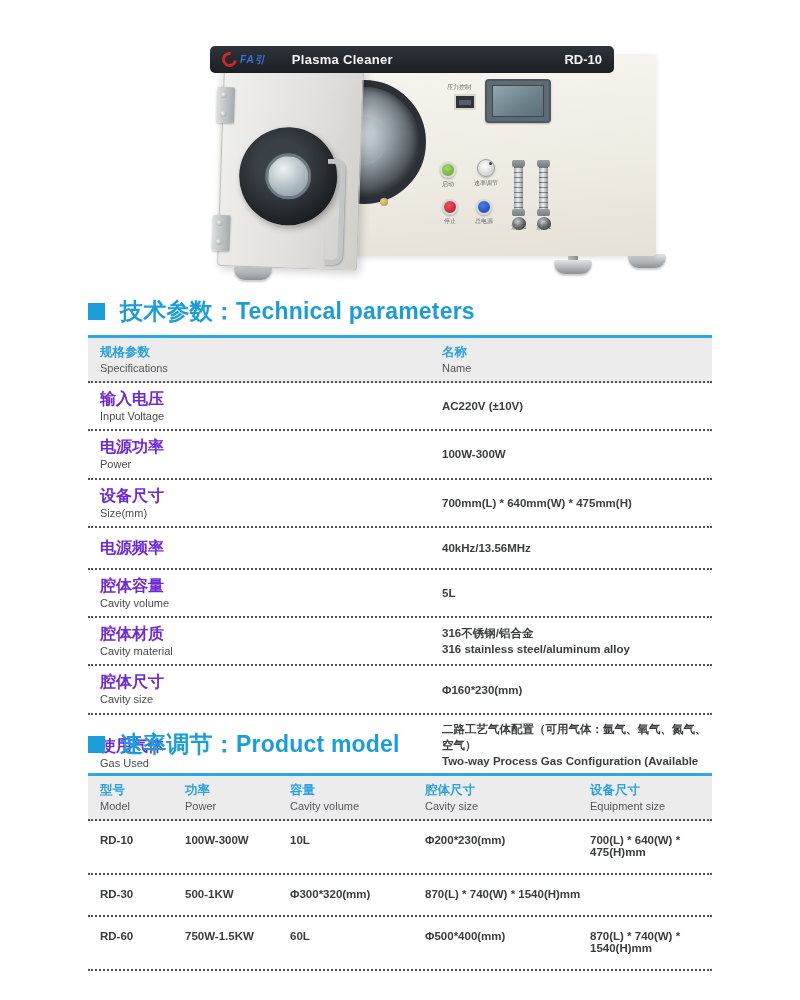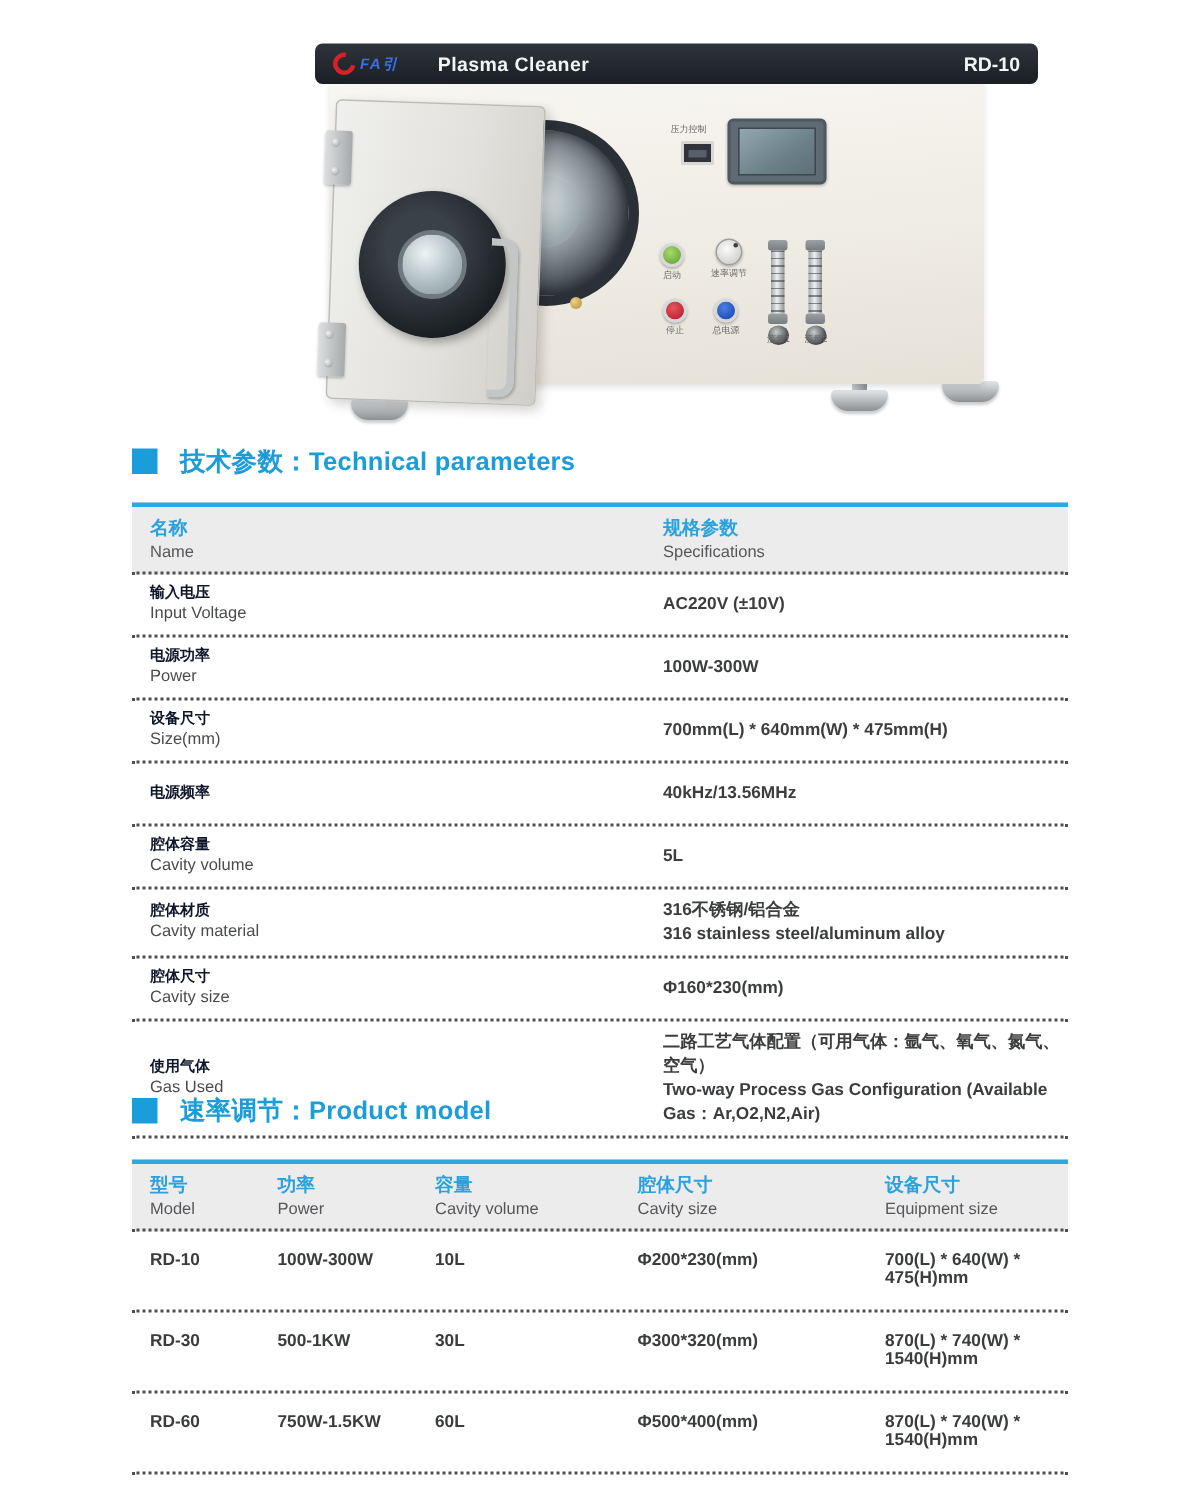--- a/index.html
+++ b/index.html
@@ -10,21 +10,21 @@
 
   
   .photo{position:absolute;left:190px;top:18px;width:478px;height:276px;}
   .photo *{position:absolute;box-sizing:border-box;}
   .m-body{
     left:30px;top:36px;width:436px;height:202px;z-index:1;
     background:linear-gradient(175deg,#f8f6f1 0%,#efece4 55%,#e5e1d7 100%);
     border-radius:2px 2px 4px 4px;box-shadow:0 2px 5px rgba(0,0,0,.12);
   }
   .m-bar{
-    left:20px;top:11px;width:482px;height:27px;z-index:5;
+    left:20px;top:28px;width:404px;height:27px;z-index:5;
     background:linear-gradient(#2e343b,#1b1f24);border-radius:5px;
     display:flex;align-items:center;padding:0 12px;
   }
   .m-bar > *{position:static;}
   .logo-swoosh{
     width:15px;height:15px;border-radius:50%;
     border:3px solid #d5222a;border-right-color:transparent;
     transform:rotate(-35deg);flex:0 0 auto;
   }
   .logo-text{color:#3d6fe0;font-size:10px;font-weight:700;font-style:italic;margin-left:3px;letter-spacing:1px;}
@@ -104,35 +104,35 @@
   .foot .stem{left:14px;top:0;width:10px;height:9px;background:linear-gradient(90deg,#c9cccd,#8f9396);}
   .foot .base{left:0;top:8px;width:38px;height:14px;
     background:linear-gradient(#e4e6e7,#8c9093);
     border-radius:4px 4px 16px 16px;box-shadow:0 2px 2px rgba(0,0,0,.2);}
   .foot-a{left:44px;top:240px;z-index:2;} .foot-b{left:364px;top:234px;} .foot-c{left:438px;top:228px;}
 
   
   .section-header{position:absolute;left:88px;display:flex;align-items:center;gap:15px;}
   .sec1{top:296px;} .sec2{top:729px;}
   .sq{width:17px;height:17px;background:#1b9dd9;flex:0 0 auto;}
-  .section-title{color:#1b9dd9;font-size:17px;font-weight:600;letter-spacing:.2px;}
+  .section-title{color:#1b9dd9;font-size:23px;font-weight:600;letter-spacing:.2px;}
 
   
   .tbl{position:absolute;left:88px;width:624px;}
   .tech-tbl{top:335px;} .model-tbl{top:773px;}
   .t-head{border-top:3px solid #2ba9e0;background:#ececec;
     border-bottom:2px dotted #4f4f51;padding:7px 0 6px 12px;}
   .g2{display:grid;grid-template-columns:342px 1fr;}
   .g5{display:grid;grid-template-columns:85px 105px 135px 165px 1fr;}
   .zh{font-size:12.5px;font-weight:700;line-height:1.25;}
   .en{font-size:11px;font-weight:400;line-height:1.3;color:#4a4b4d;}
   .t-head .zh{color:#2ba2de;}
   .t-head .en{color:#55565a;}
   .t-row{border-bottom:2px dotted #4f4f51;padding:6px 0 6px 12px;align-items:center;min-height:28px;}
-  .t-row .zh{color:#0f172a;font-size:10px;}
+  .t-row .zh{color:#6d28d9;font-size:16px;}
   .spec{font-size:11.5px;font-weight:700;color:#3c3d3f;line-height:1.4;align-self:center;}
   .m-row{border-bottom:2px dotted #4f4f51;padding:13px 0 15px 12px;
     font-size:11.5px;font-weight:700;color:#3b3c3e;}
 </style>
 </head>
 <body>
 
 <div class="photo">
   <div class="m-body"></div>
 
@@ -213,26 +213,26 @@
 </div>
 
 <div class="section-header sec1">
   <span class="sq"></span>
   <span class="section-title">技术参数：Technical parameters</span>
 </div>
 
 <div class="tbl tech-tbl">
   <div class="t-head g2">
     <div>
+      <div class="zh">规格参数</div>
+      <div class="en">Specifications</div>
+    </div>
+    <div>
       <div class="zh">名称</div>
       <div class="en">Name</div>
-    </div>
-    <div>
-      <div class="zh">规格参数</div>
-      <div class="en">Specifications</div>
     </div>
   </div>
 
   <div class="t-row g2">
     <div>
         <div class="zh">输入电压</div>
         <div class="en">Input Voltage</div>
       </div>
     <div class="spec">
         <div>AC220V (±10V)</div>
@@ -342,21 +342,20 @@
   <div class="m-row g5">
     <div>RD-10</div>
     <div>100W-300W</div>
     <div>10L</div>
     <div>Φ200*230(mm)</div>
     <div>700(L) * 640(W) * 475(H)mm</div>
   </div>
   <div class="m-row g5">
     <div>RD-30</div>
     <div>500-1KW</div>
-    <div>30L</div>
     <div>Φ300*320(mm)</div>
     <div>870(L) * 740(W) * 1540(H)mm</div>
   </div>
   <div class="m-row g5">
     <div>RD-60</div>
     <div>750W-1.5KW</div>
     <div>60L</div>
     <div>Φ500*400(mm)</div>
     <div>870(L) * 740(W) * 1540(H)mm</div>
   </div>

